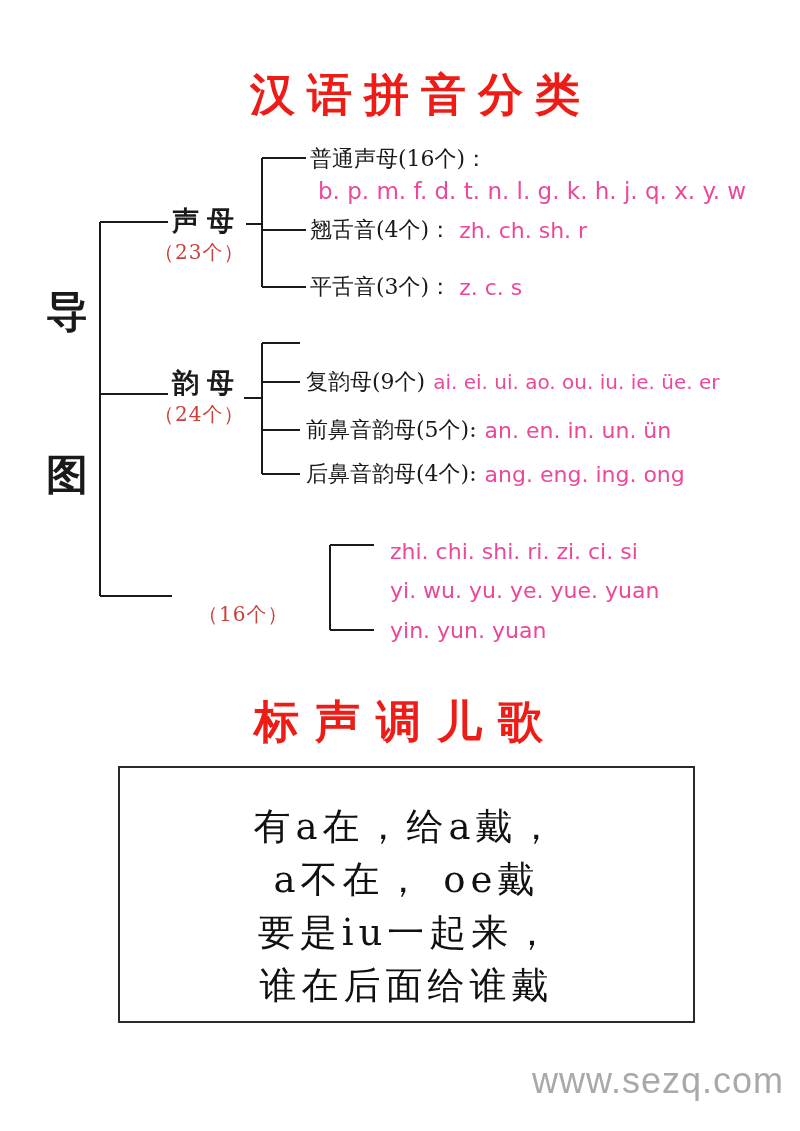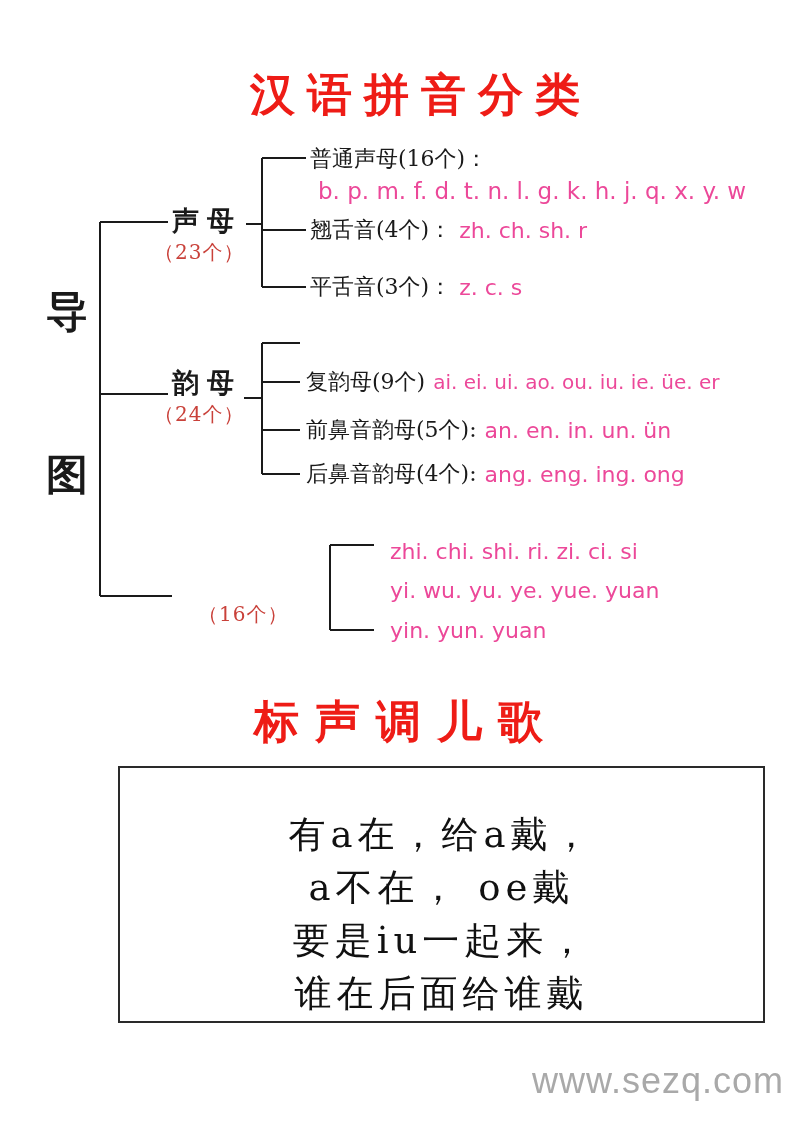--- a/index.html
+++ b/index.html
@@ -12,22 +12,22 @@
   .main-title{left:250px;top:58px;font-size:45px;font-weight:bold;letter-spacing:12px;color:#ee1c16;margin-top:7px;}
   .song-title{left:254px;top:692px;font-size:45px;font-weight:bold;letter-spacing:16px;color:#ee1c16;}
   .root-char{left:46px;font-size:42px;font-weight:bold;}
   .branch-label{font-size:27px;font-weight:bold;letter-spacing:8px;}
   .branch-count{font-size:20px;color:#c9413a;letter-spacing:1px;}
   .leaf-row{display:flex;align-items:center;gap:8px;}
   .leaf-label{font-size:22px;}
   .leaf-value{font-size:22px;}
   .svg-lines{position:absolute;left:0;top:0;}
   .svg-lines line{stroke:#1a1a1a;stroke-width:2;shape-rendering:crispEdges;}
-  .song-box{left:118px;top:766px;width:647px;height:257px;border:2px solid #2a2a2a;box-sizing:border-box;
-            text-align:center;padding-top:40px;}
+  .song-box{left:118px;top:766px;width:577px;height:257px;border:2px solid #2a2a2a;box-sizing:border-box;
+            text-align:center;padding-top:32px;}
   .song-line{display:block;font-size:37px;line-height:53px;letter-spacing:5px;color:#111111;}
   .watermark{right:16px;top:1060px;font-size:36px;color:#a9a9a9;
              font-family:"Liberation Sans","DejaVu Sans",sans-serif;letter-spacing:1px;}
 </style>
 </head>
 <body>
 
 <div class="page">
 
   <div class="abs main-title kai">汉语拼音分类</div>

